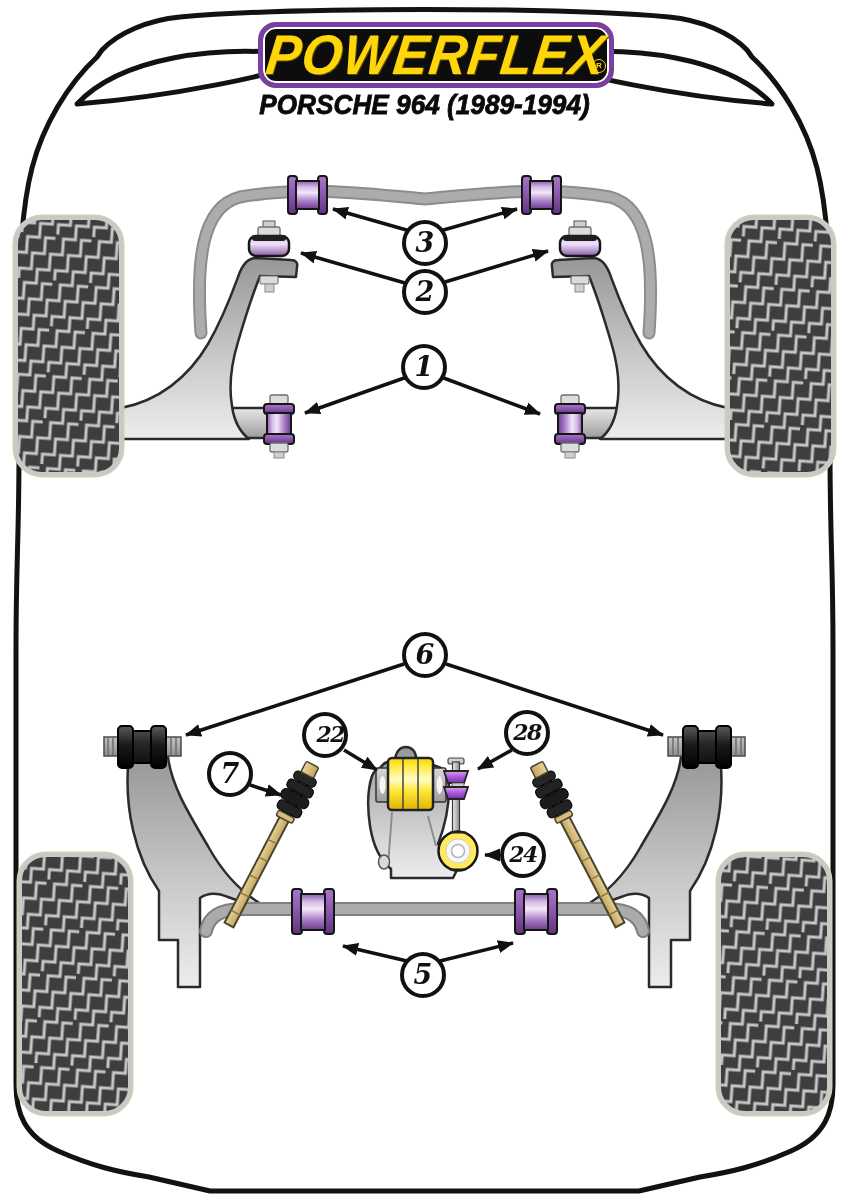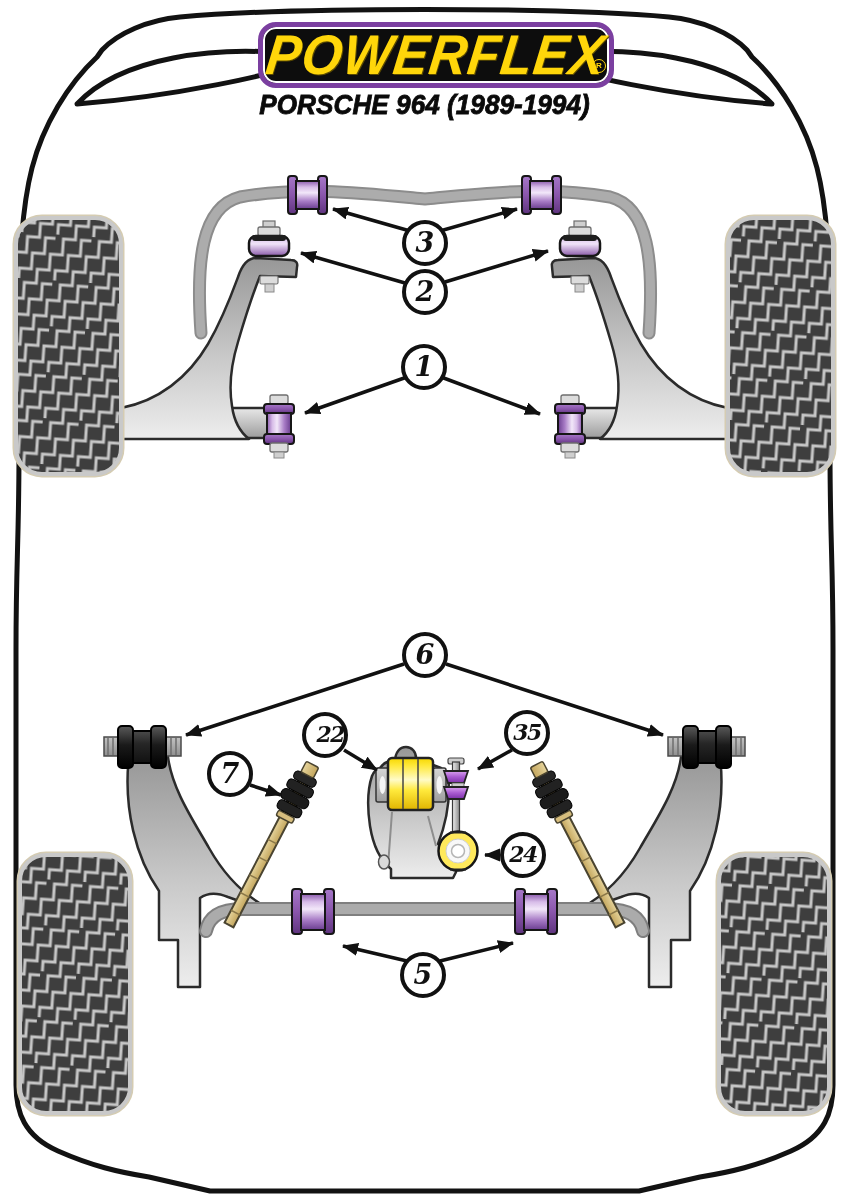--- a/index.html
+++ b/index.html
@@ -312,21 +312,21 @@
 <div class="callout" style="left:401px;top:344px;">
       <span>1</span>
     </div>
 <div class="callout" style="left:402px;top:632px;">
       <span>6</span>
     </div>
 <div class="callout wide" style="left:302px;top:712px;justify-content:flex-end;">
       <span>22</span>
     </div>
 <div class="callout wide" style="left:504px;top:710px;">
-      <span>35</span>
+      <span>28</span>
     </div>
 <div class="callout" style="left:207px;top:751px;">
       <span>7</span>
     </div>
 <div class="callout wide" style="left:500px;top:832px;text-align:right;">
       <span>24</span>
     </div>
 <div class="callout" style="left:400px;top:952px;">
       <span>5</span>
     </div>

